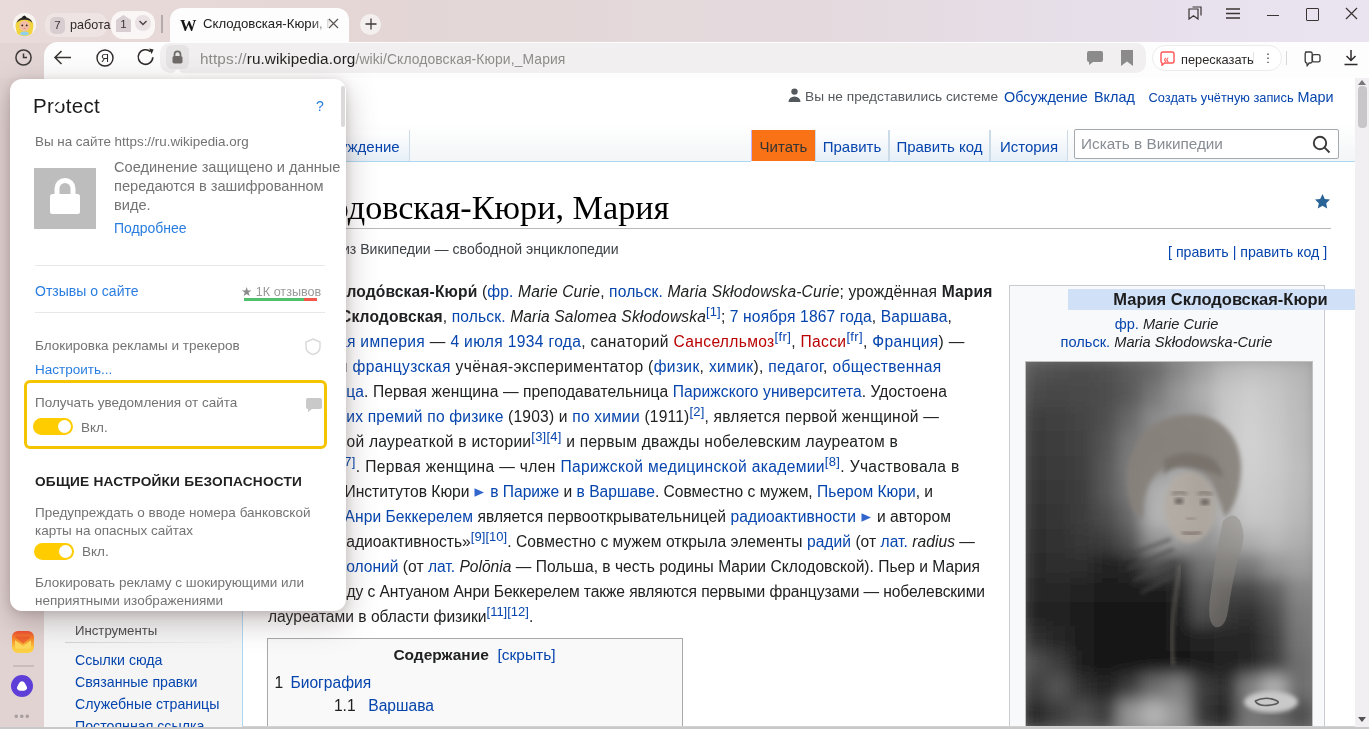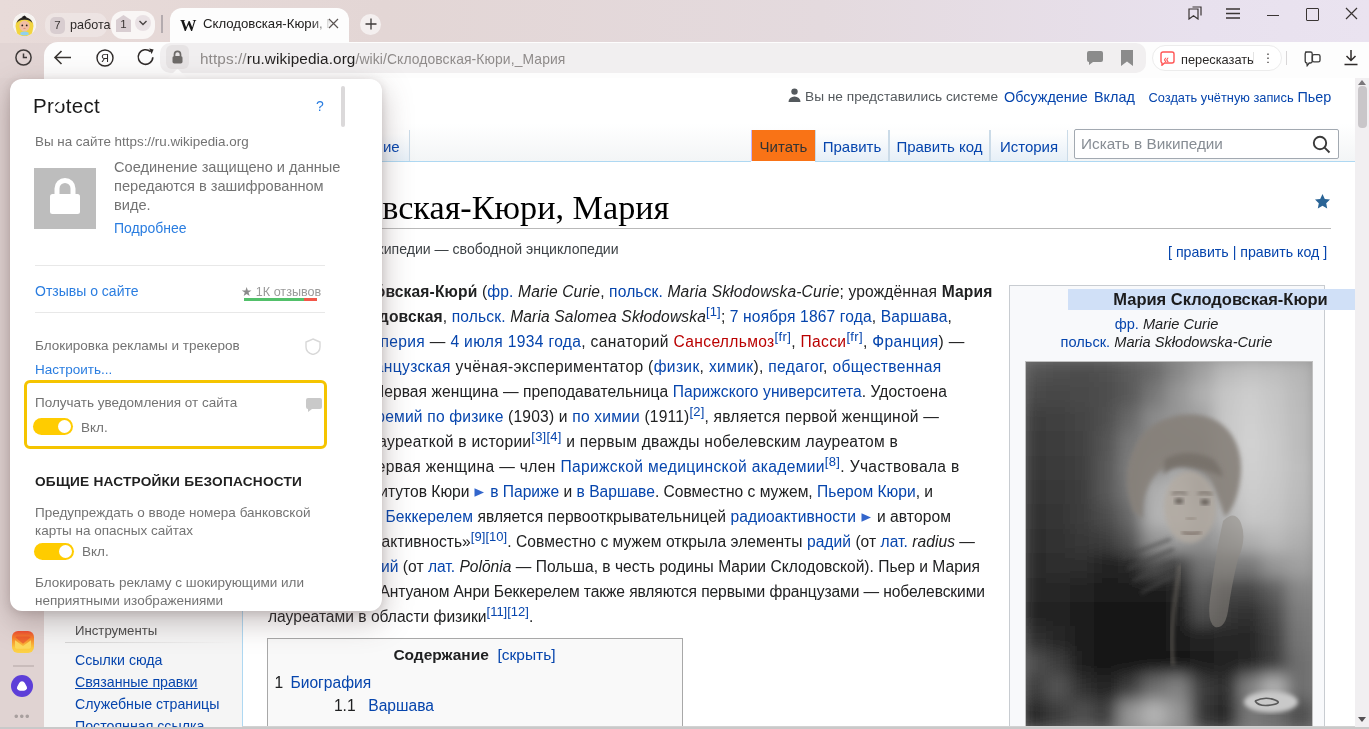--- a/index.html
+++ b/index.html
@@ -48,21 +48,21 @@
 #toc{left:223px;top:560px;width:416px;height:94px;background:#f9f9f9;border:1px solid #a8a8a8;box-sizing:border-box;}
 
 #infobox{left:965px;top:207px;width:316px;height:445px;background:#f8f9fb;border:1px solid #c8ccd1;box-sizing:border-box;}
 
 #strip{left:0;top:78px;width:44px;height:651px;background:#e0d3d2;}
 
 #scroll{left:1355px;top:78px;width:14px;height:651px;background:#f1eff1;}
 #thumb{left:1358px;top:86px;width:9px;height:42px;background:#c9c6c9;border-radius:4px;}
 
 #popup{left:10px;top:79px;width:336px;height:532px;background:#fff;border-radius:12px;
- box-shadow:0 10px 30px rgba(90,70,70,0.35), 0 2px 8px rgba(90,70,70,0.18);padding-left:36px;}
+ box-shadow:0 10px 30px rgba(90,70,70,0.35), 0 2px 8px rgba(90,70,70,0.18);}
 #notch{left:169px;top:71.5px;width:17px;height:17px;background:#fff;transform:rotate(45deg);border-radius:2px;}
 .ptxt{font-size:13.5px;color:#737373;white-space:nowrap;}
 .plink{font-size:13.5px;color:#2a7de0;white-space:nowrap;}
 .toggle{width:40px;height:17px;background:#fc0;border-radius:9px;}
 .knob{position:absolute;right:2px;top:2px;width:13px;height:13px;background:#fff;border-radius:50%;}
 .pdiv{left:25px;width:290px;height:1px;background:#e8e8e8;}
 </style></head>
 <body>
 <div id="app">
  <div class="abs" id="topbar"></div>
@@ -168,21 +168,21 @@
   <div class="abs" id="contentvline"></div>
 
   <svg class="abs" style="left:744px;top:10px;" width="13" height="14" viewBox="0 0 13 14">
         <circle cx="6.5" cy="3.6" r="3.2" fill="#54595d"></circle>
         <path d="M0.5 14 a6 5.5 0 0 1 12 0 z" fill="#54595d"></path>
       </svg>
   <div class="abs" style="left:761px;top:11px;font-size:13.7px;color:#54595d;">Вы не представились системе</div>
       <div class="abs blue" style="left:960px;top:11px;font-size:14.4px;">Обсуждение</div>
       <div class="abs blue" style="left:1050px;top:11px;font-size:14.4px;">Вклад</div>
       <div class="abs blue" style="left:1104.6px;top:11.5px;font-size:12.8px;">Создать учётную запись</div>
-      <div class="abs blue" style="left:1253.4px;top:11px;font-size:14.4px;">Пьер</div>
+      <div class="abs blue" style="left:1253.4px;top:11px;font-size:14.4px;">Мари</div>
 
   <div class="abs vtab" style="left:258px;width:108px;">
         <span>Обсуждение</span>
       </div>
 
   <div class="abs" id="tabread">
         <span>Читать</span>
       </div>
   <div class="abs vtab" style="left:771px;width:74px;">
         <span>Править</span>
@@ -446,21 +446,21 @@
     <path d="M98 196 L146 178 M102 208 L149 188 M108 220 L151 200 M116 232 L153 212" stroke="#464646" stroke-width="2" fill="none" filter="url(#b2)"></path>
     <ellipse cx="246" cy="341" rx="27" ry="10.5" fill="#c9c9c9" filter="url(#b2)"></ellipse>
     <path d="M230 340 q10 -5 20 -1 q8 3 -4 5 q-12 2 -16 -4" stroke="#5a5a5a" stroke-width="1.6" fill="none"></path>
     <rect x="0.5" y="0.5" width="287" height="365" fill="none" stroke="#c0c0c0" stroke-width="1"></rect>
    </svg>
   </div>
 
   <div class="abs" style="left:31px;top:545px;font-size:13.2px;color:#4c4c4c;">Инструменты</div>
   <div class="abs" style="left:21px;top:564px;width:170px;height:1px;background:linear-gradient(90deg,#d5d5d5,rgba(213,213,213,0));"></div>
   <div class="abs blue" style="left:31px;top:574px;font-size:14.2px;text-align:center;">Ссылки сюда</div>
-  <div class="abs blue" style="left:31px;top:596px;font-size:14.2px;text-decoration:underline;">Связанные правки</div>
+  <div class="abs blue" style="left:31px;top:596px;font-size:14.2px;">Связанные правки</div>
   <div class="abs blue" style="left:31px;top:618px;font-size:14.2px;">Служебные страницы</div>
   <div class="abs blue" style="left:31px;top:640px;font-size:14.2px;">Постоянная ссылка</div>
 
   <div class="abs" style="left:198px;top:648px;width:1113px;height:1px;background:#d2d2d2;"></div>
  </div>
 
  <div class="abs" id="strip"></div>
  <svg class="abs" style="left:12px;top:631px;" width="22" height="22" viewBox="0 0 22 22">
   <defs>
         <linearGradient id="mailg" x1="0" y1="0" x2="0" y2="1">

